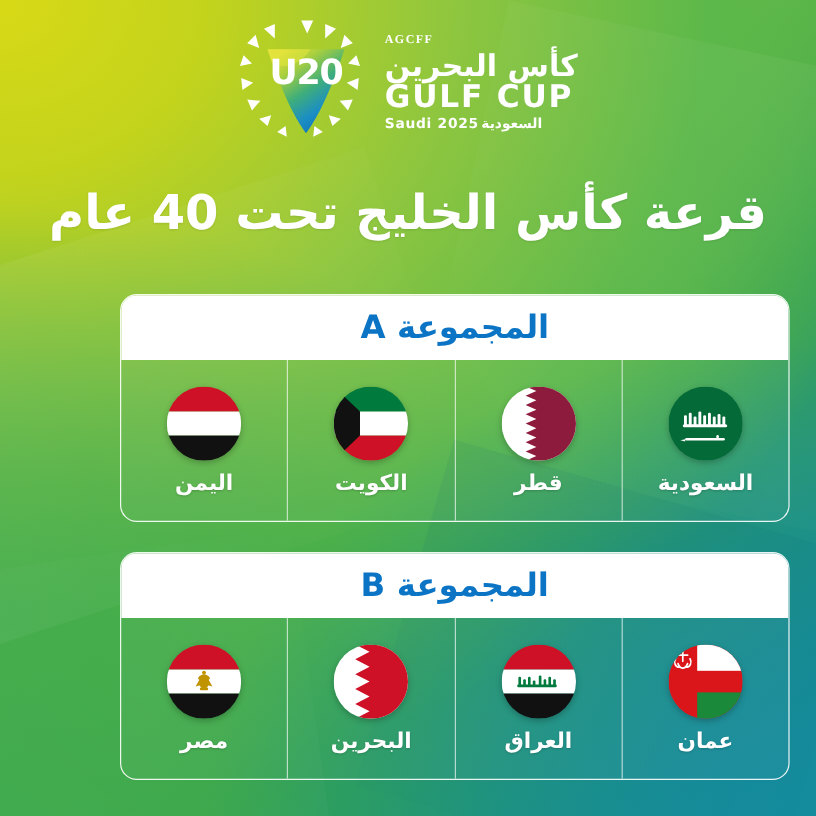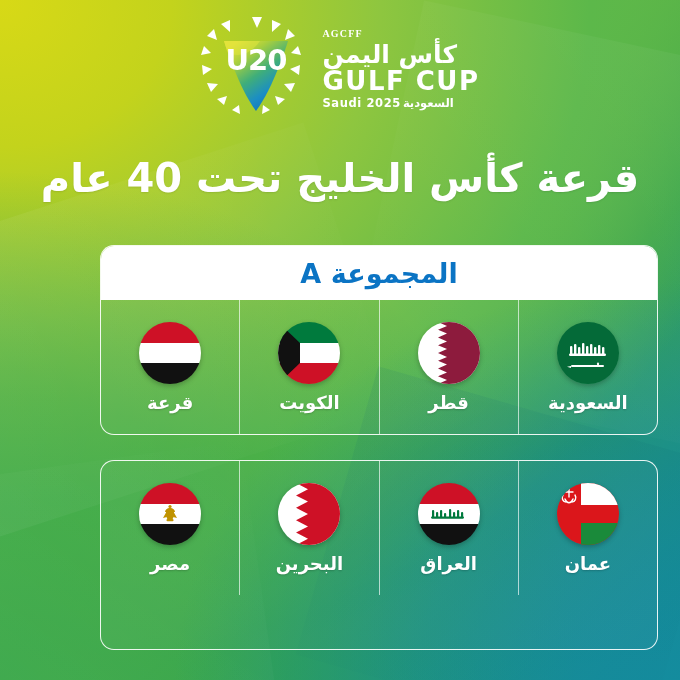--- a/index.html
+++ b/index.html
@@ -118,21 +118,21 @@
           <polygon points="32,95 40,99 39,90"></polygon>
         </g>
         <path d="M24,26 L88,26 C88,26 74,72 56,96 C38,72 24,26 24,26 Z" fill="url(#dropg)"></path>
         <path d="M24,26 L60,26 C50,40 36,44 27,36 Z" fill="#dfe63c" opacity="0.55"></path>
         <text x="56" y="55" text-anchor="middle" font-family="DejaVu Sans, sans-serif" font-size="29" font-weight="bold" fill="#ffffff" letter-spacing="-1">U20</text>
       </svg>
     </div>
 
     <div class="logotext">
       <div class="agcff">AGCFF</div>
-      <div class="ar-cup">كأس اليمن</div>
+      <div class="ar-cup">كأس البحرين</div>
       <div class="gulfcup">GULF CUP</div>
       <div class="saudi-line">
         <span class="saudi-en">Saudi 2025</span>
         <span class="saudi-ar">السعودية</span>
       </div>
     </div>
   </div>
 
   <div id="title">قرعة كأس الخليج تحت 40 عام</div>
 
@@ -143,21 +143,21 @@
     <div class="teams-row">
 
       <div class="team-cell">
         <div class="flag">
           <svg viewBox="0 0 62 62">
             <rect x="0" y="0" width="62" height="21" fill="#ce1126"></rect>
             <rect x="0" y="21" width="62" height="20" fill="#ffffff"></rect>
             <rect x="0" y="41" width="62" height="21" fill="#111111"></rect>
           </svg>
         </div>
-        <div class="team-name">قرعة</div>
+        <div class="team-name">اليمن</div>
       </div>
 
       <div class="team-cell">
         <div class="flag">
           <svg viewBox="0 0 62 62">
             <rect x="0" y="0" width="62" height="21" fill="#007a3d"></rect>
             <rect x="0" y="21" width="62" height="20" fill="#ffffff"></rect>
             <rect x="0" y="41" width="62" height="21" fill="#ce1126"></rect>
             <polygon points="0,0 22,21 22,41 0,62" fill="#111111"></polygon>
           </svg>
@@ -198,20 +198,23 @@
             </g>
           </svg>
         </div>
         <div class="team-name">السعودية</div>
       </div>
 
     </div>
   </div>
 
   <div class="group-card" id="groupB">
+    <div class="group-header">
+      <span class="label">المجموعة B</span>
+    </div>
     <div class="teams-row">
 
       <div class="team-cell">
         <div class="flag">
           <svg viewBox="0 0 62 62">
             <rect x="0" y="0" width="62" height="21" fill="#ce1126"></rect>
             <rect x="0" y="21" width="62" height="20" fill="#ffffff"></rect>
             <rect x="0" y="41" width="62" height="21" fill="#111111"></rect>
             <g fill="#c09300">
               <ellipse cx="31" cy="31" rx="4.2" ry="6"></ellipse>

